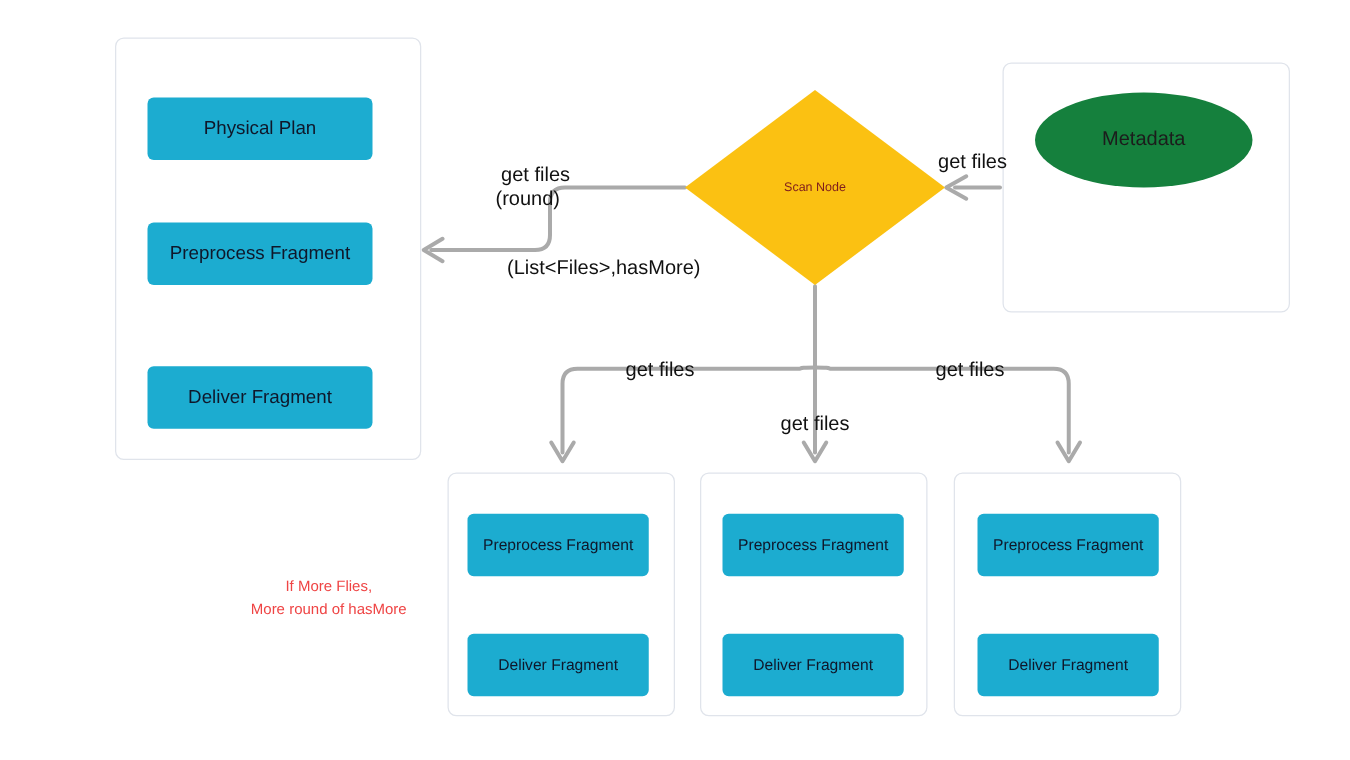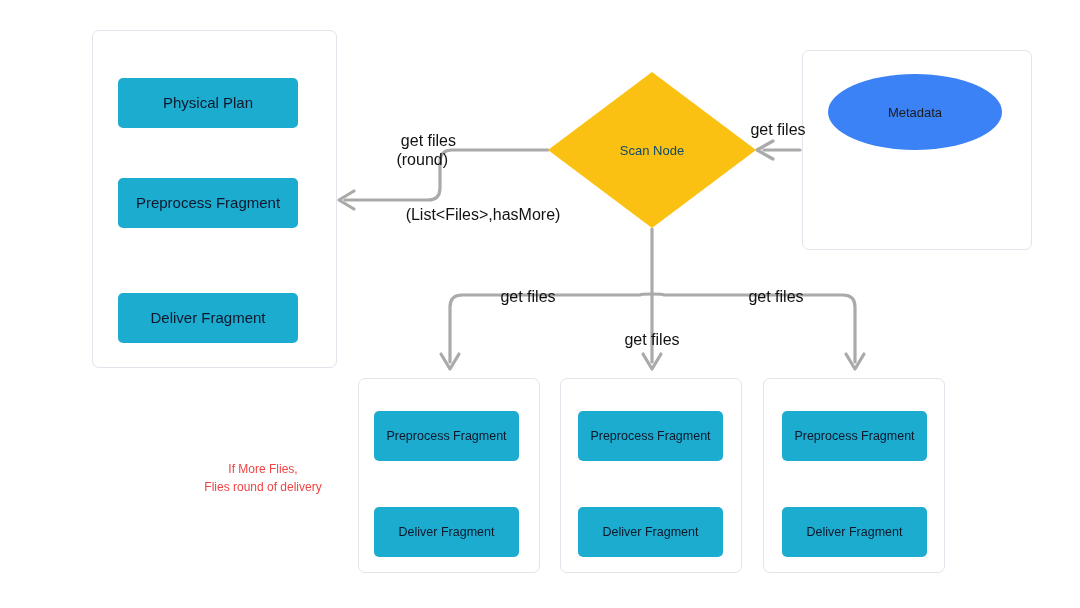--- a/index.html
+++ b/index.html
@@ -23,27 +23,27 @@
     line-height:1.15;
   }
   .node.lg{font-size:15px;}
   .node.sm{font-size:12.5px;}
 
   .diamond{
     position:absolute;background:#fbc112;
     display:flex;align-items:center;justify-content:center;
   }
   .diamond .dlabel{
-    color:#0c4a6e;font-size:13px;white-space:nowrap;
+    color:#7f1d1d;font-size:10px;white-space:nowrap;
   }
 
   .ellipse{
-    position:absolute;background:#3b82f6;border-radius:50%;
+    position:absolute;background:#15803d;border-radius:50%;
     display:flex;align-items:center;justify-content:center;
-    color:#1c1c1c;font-size:13px;
+    color:#1c1c1c;font-size:16px;
   }
 
   .edgelabel{
     position:absolute;color:#111111;font-size:16px;
     white-space:nowrap;line-height:1.35;
   }
   .edgelabel.c{transform:translateX(-50%);text-align:center;}
   .edgelabel.r{transform:translateX(-100%);text-align:right;}
 
   .note{
@@ -151,16 +151,16 @@
   <div class="edgelabel c" style="left:455px;top:204px;margin-left:28px;">(List&lt;Files&gt;,hasMore)</div>
 
   <div class="edgelabel c" style="left:778px;top:119px;">get files</div>
 
   <div class="edgelabel c" style="left:528px;top:286px;">get files</div>
   <div class="edgelabel c" style="left:652px;top:329px;">get files</div>
   <div class="edgelabel c" style="left:776px;top:286px;">get files</div>
 
   <div class="note" style="left:263px;top:460px;">
     <div>If More Flies,</div>
-    <div>Flies round of delivery</div>
+    <div>More round of hasMore</div>
   </div>
 
 </div>
 
 </body></html>

